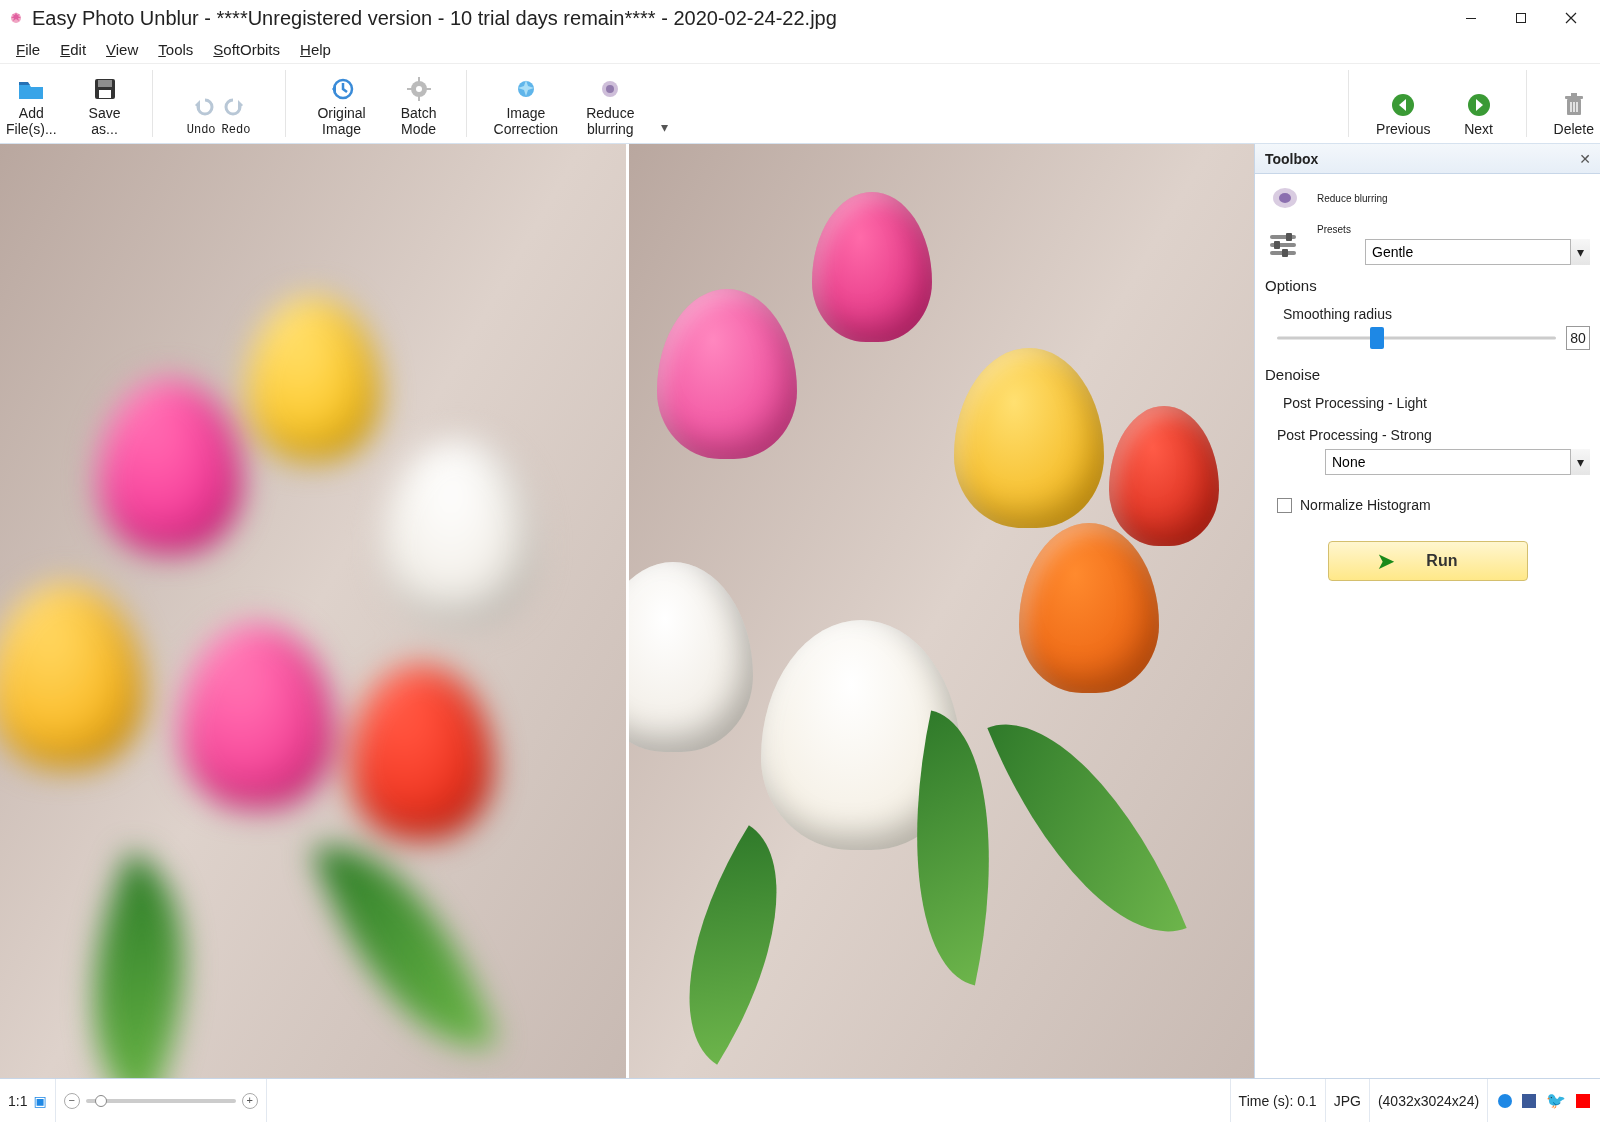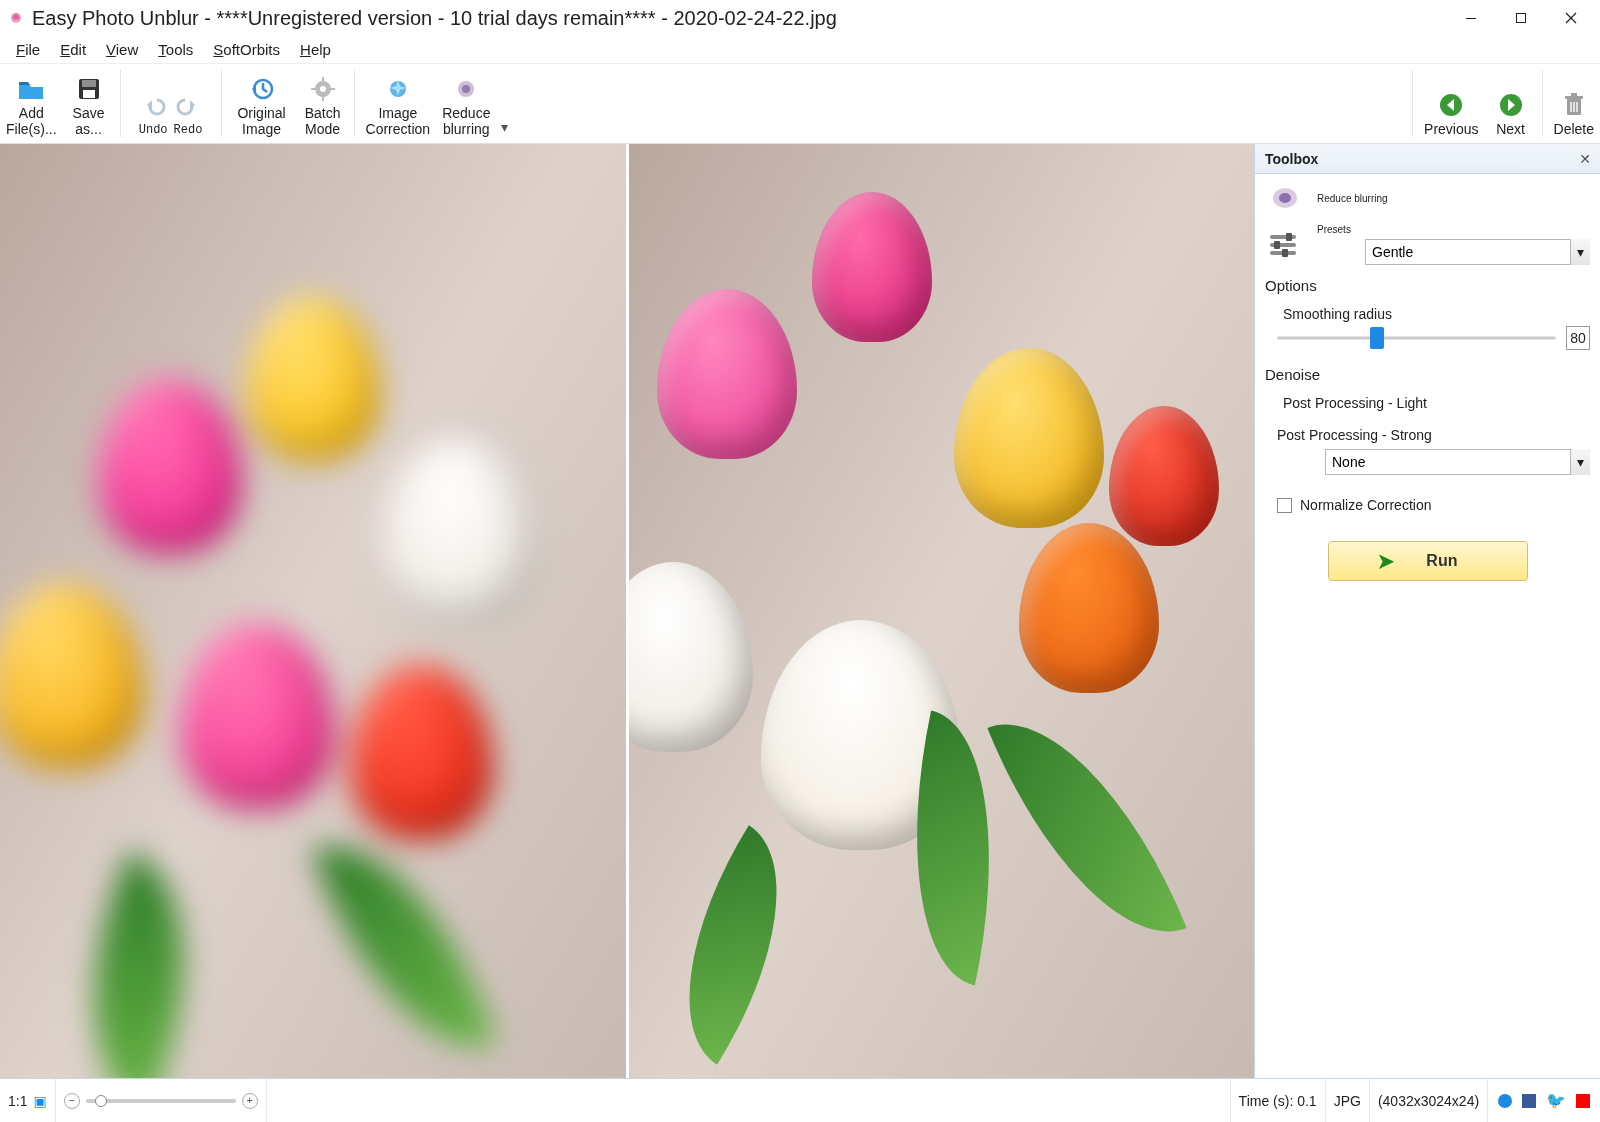--- a/index.html
+++ b/index.html
@@ -14,21 +14,21 @@
 .win-btn svg { width: 12px; height: 12px; }
 
 
 .menubar { height: 28px; display: flex; align-items: center; padding: 0 6px; border-bottom: 1px solid #eee; }
 .menubar .menu-item { padding: 3px 10px; font-size: 15px; }
 .menubar .menu-item u { text-decoration: underline; }
 
 
 .ribbon { display: flex; align-items: stretch; border-bottom: 1px solid #d6e2ef; background: #fff; height: 80px; }
 .ribbon .spacer { flex: 1; }
-.ribbon .group { display: flex; align-items: stretch; position: relative; }
+.ribbon .group { display: flex; align-items: stretch; position: relative; gap: 16px; }
 .ribbon .sep { width: 1px; background: #e5e5e5; margin: 6px 5px; }
 .tbtn { display: flex; flex-direction: column; align-items: center; justify-content: flex-end; padding: 4px 6px 6px 6px; min-width: 52px; text-align: center; }
 .tbtn.wide { min-width: 70px; }
 .tbtn .ic { height: 32px; display: flex; align-items: center; justify-content: center; }
 .tbtn .lbl { font-size: 14px; line-height: 16px; }
 .tbtn.undo-redo { flex-direction: column; }
 .ur-icons { display: flex; gap: 10px; height: 32px; align-items: center; justify-content: center; }
 .ur-labels { display: flex; gap: 6px; }
 .ur-labels span { font-size: 12px; font-family: Liberation Mono, monospace; }
 .overflow { width: 16px; display: flex; align-items: flex-end; justify-content: center; padding-bottom: 8px; color: #555; }
@@ -355,21 +355,21 @@
       <div class="param tb-ind2">
         <div class="p-label" style="margin-left:0;">Post Processing - Strong</div>
         <div class="select-wrap" style="margin-top:6px;">
           <input class="tb-select" readonly="" value="None" style="">
           <span class="caret">▾</span>
         </div>
       </div>
 
       <div class="chk-row tb-ind2">
         <span class="chk"></span>
-        <span>Normalize Correction</span>
+        <span>Normalize Histogram</span>
       </div>
 
       <div class="run-btn">
         <span class="arrow">➤</span>
         <span>Run</span>
       </div>
     </div>
   </div>
 </div>
 

